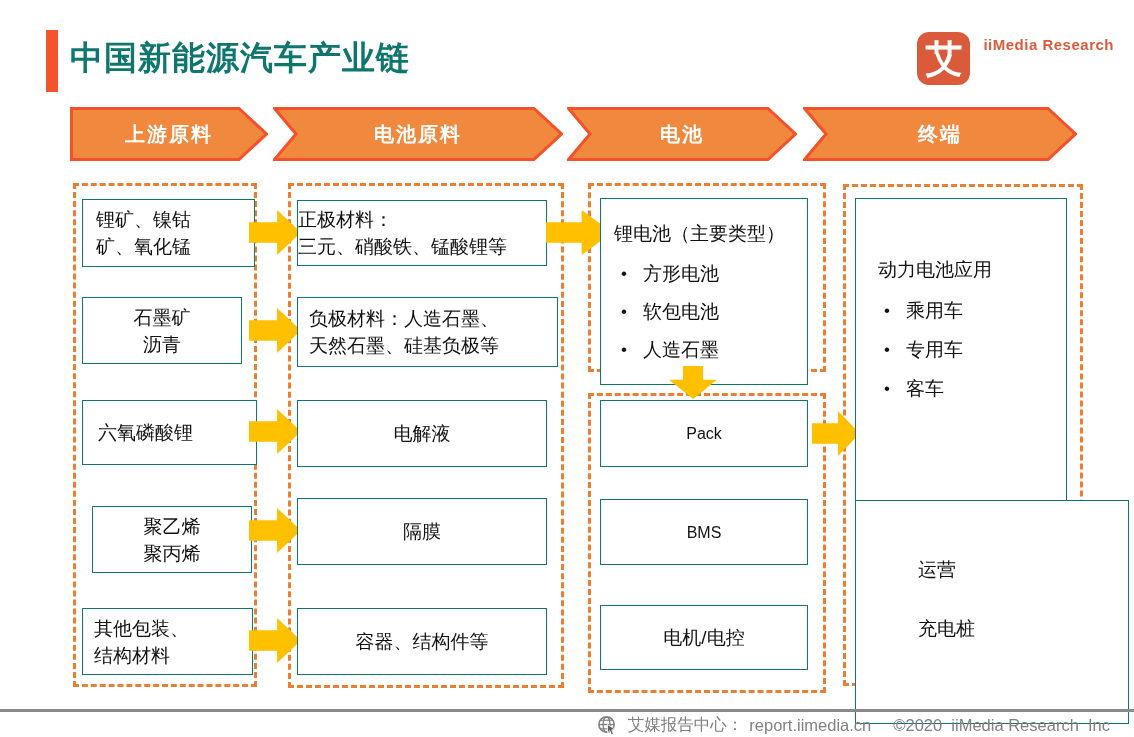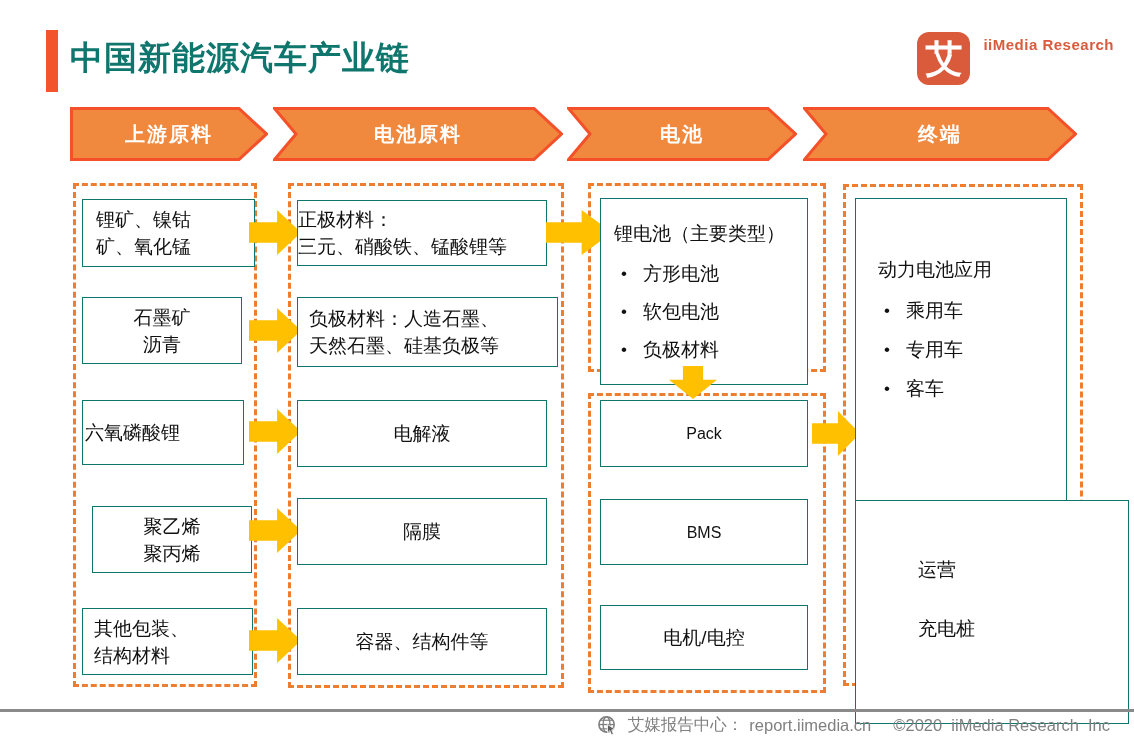--- a/index.html
+++ b/index.html
@@ -97,21 +97,21 @@
   <div class="dashed" style="left:843px;top:184px;width:234px;height:496px;"></div>
 
   <div class="sbox left" style="left:82px;top:199px;width:158px;height:66px;padding-left:13px;">
     <div>锂矿、镍钴</div>
     <div>矿、氧化锰</div>
   </div>
   <div class="sbox center" style="left:82px;top:297px;width:158px;height:65px;">
     <div>石墨矿</div>
     <div>沥青</div>
   </div>
-  <div class="sbox left" style="left:82px;top:400px;width:158px;height:63px;padding-left:2px;">
+  <div class="sbox left" style="left:82px;top:400px;width:158px;height:63px;padding-left:15px;">
     <div>六氧磷酸锂</div>
   </div>
   <div class="sbox center" style="left:92px;top:498px;width:158px;height:65px;margin-top:8px;">
     <div>聚乙烯</div>
     <div>聚丙烯</div>
   </div>
   <div class="sbox left" style="left:82px;top:608px;width:158px;height:65px;padding-left:11px;">
     <div>其他包装、</div>
     <div>结构材料</div>
   </div>
@@ -147,21 +147,21 @@
     <div class="bullet-row" style="padding-left:20px;margin-top:14px;">
       <span class="bullet-dot">•</span>
       <span>方形电池</span>
     </div>
     <div class="bullet-row" style="padding-left:20px;margin-top:13px;">
       <span class="bullet-dot">•</span>
       <span>软包电池</span>
     </div>
     <div class="bullet-row" style="padding-left:20px;margin-top:13px;">
       <span class="bullet-dot">•</span>
-      <span>负极材料</span>
+      <span>人造石墨</span>
     </div>
   </div>
 
   <div class="arrow-d" style="left:669px;top:366px;width:48px;height:33px;"></div>
 
   <div class="sbox center latin" style="left:600px;top:400px;width:206px;height:65px;">
     <div>Pack</div>
   </div>
   <div class="sbox center latin" style="left:600px;top:499px;width:206px;height:64px;">
     <div>BMS</div>

